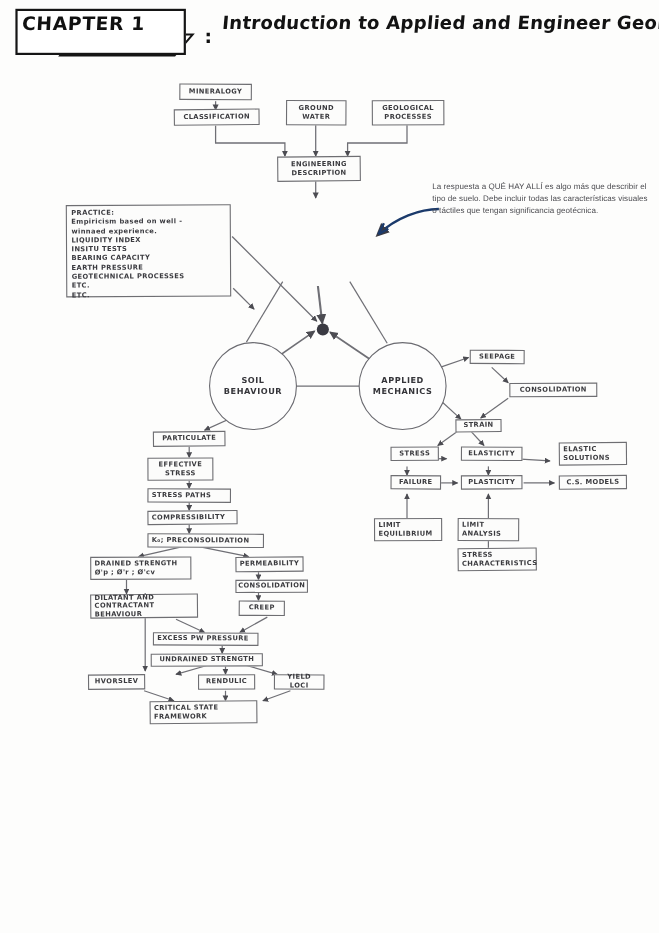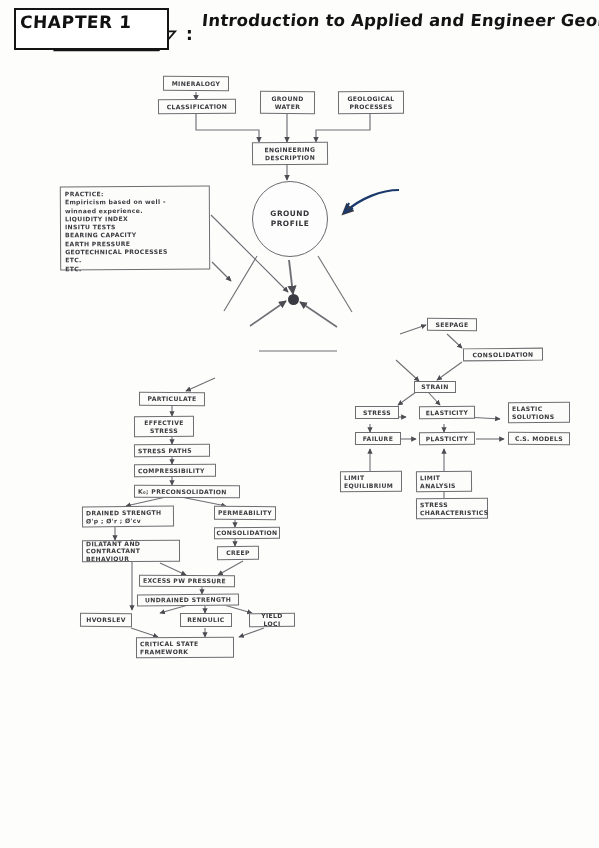--- a/index.html
+++ b/index.html
@@ -221,27 +221,30 @@
     <div class="thin">winnaed experience.</div>
     <div>LIQUIDITY INDEX</div>
     <div>INSITU TESTS</div>
     <div>BEARING CAPACITY</div>
     <div>EARTH PRESSURE</div>
     <div>GEOTECHNICAL PROCESSES</div>
     <div>ETC.</div>
     <div>ETC.</div>
   </div>
 
-  <div class="circ" style="left:252px;top:181px;width:76px;height:76px;white-space:pre-line;">GROUND
-PROFILE</div>
-
-
+
+  <div class="circ" style="left:190px;top:311px;width:80px;height:80px;white-space:pre-line;">SOIL
+BEHAVIOUR</div>
+
+  <div class="circ" style="left:326px;top:311px;width:80px;height:80px;white-space:pre-line;">APPLIED
+MECHANICS</div>
 
   <div class="hub" style="left:288px;top:294px;"></div>
 
+  <div class="note" id="note-2">La respuesta a QUÉ HAY ALLÍ es algo más que describir el tipo de suelo. Debe incluir todas las características visuales o táctiles que tengan significancia geotécnica.</div>
 
   <div class="nb" style="left:139px;top:392px;width:66px;height:14px;">PARTICULATE</div>
 
   <div class="nb" style="left:134px;top:416px;width:60px;height:21px;white-space:pre-line;">EFFECTIVE
 STRESS</div>
 
   <div class="nb l" style="left:134px;top:444px;width:76px;height:13px;">STRESS PATHS</div>
 
   <div class="nb l" style="left:134px;top:464px;width:82px;height:13px;">COMPRESSIBILITY</div>
 

